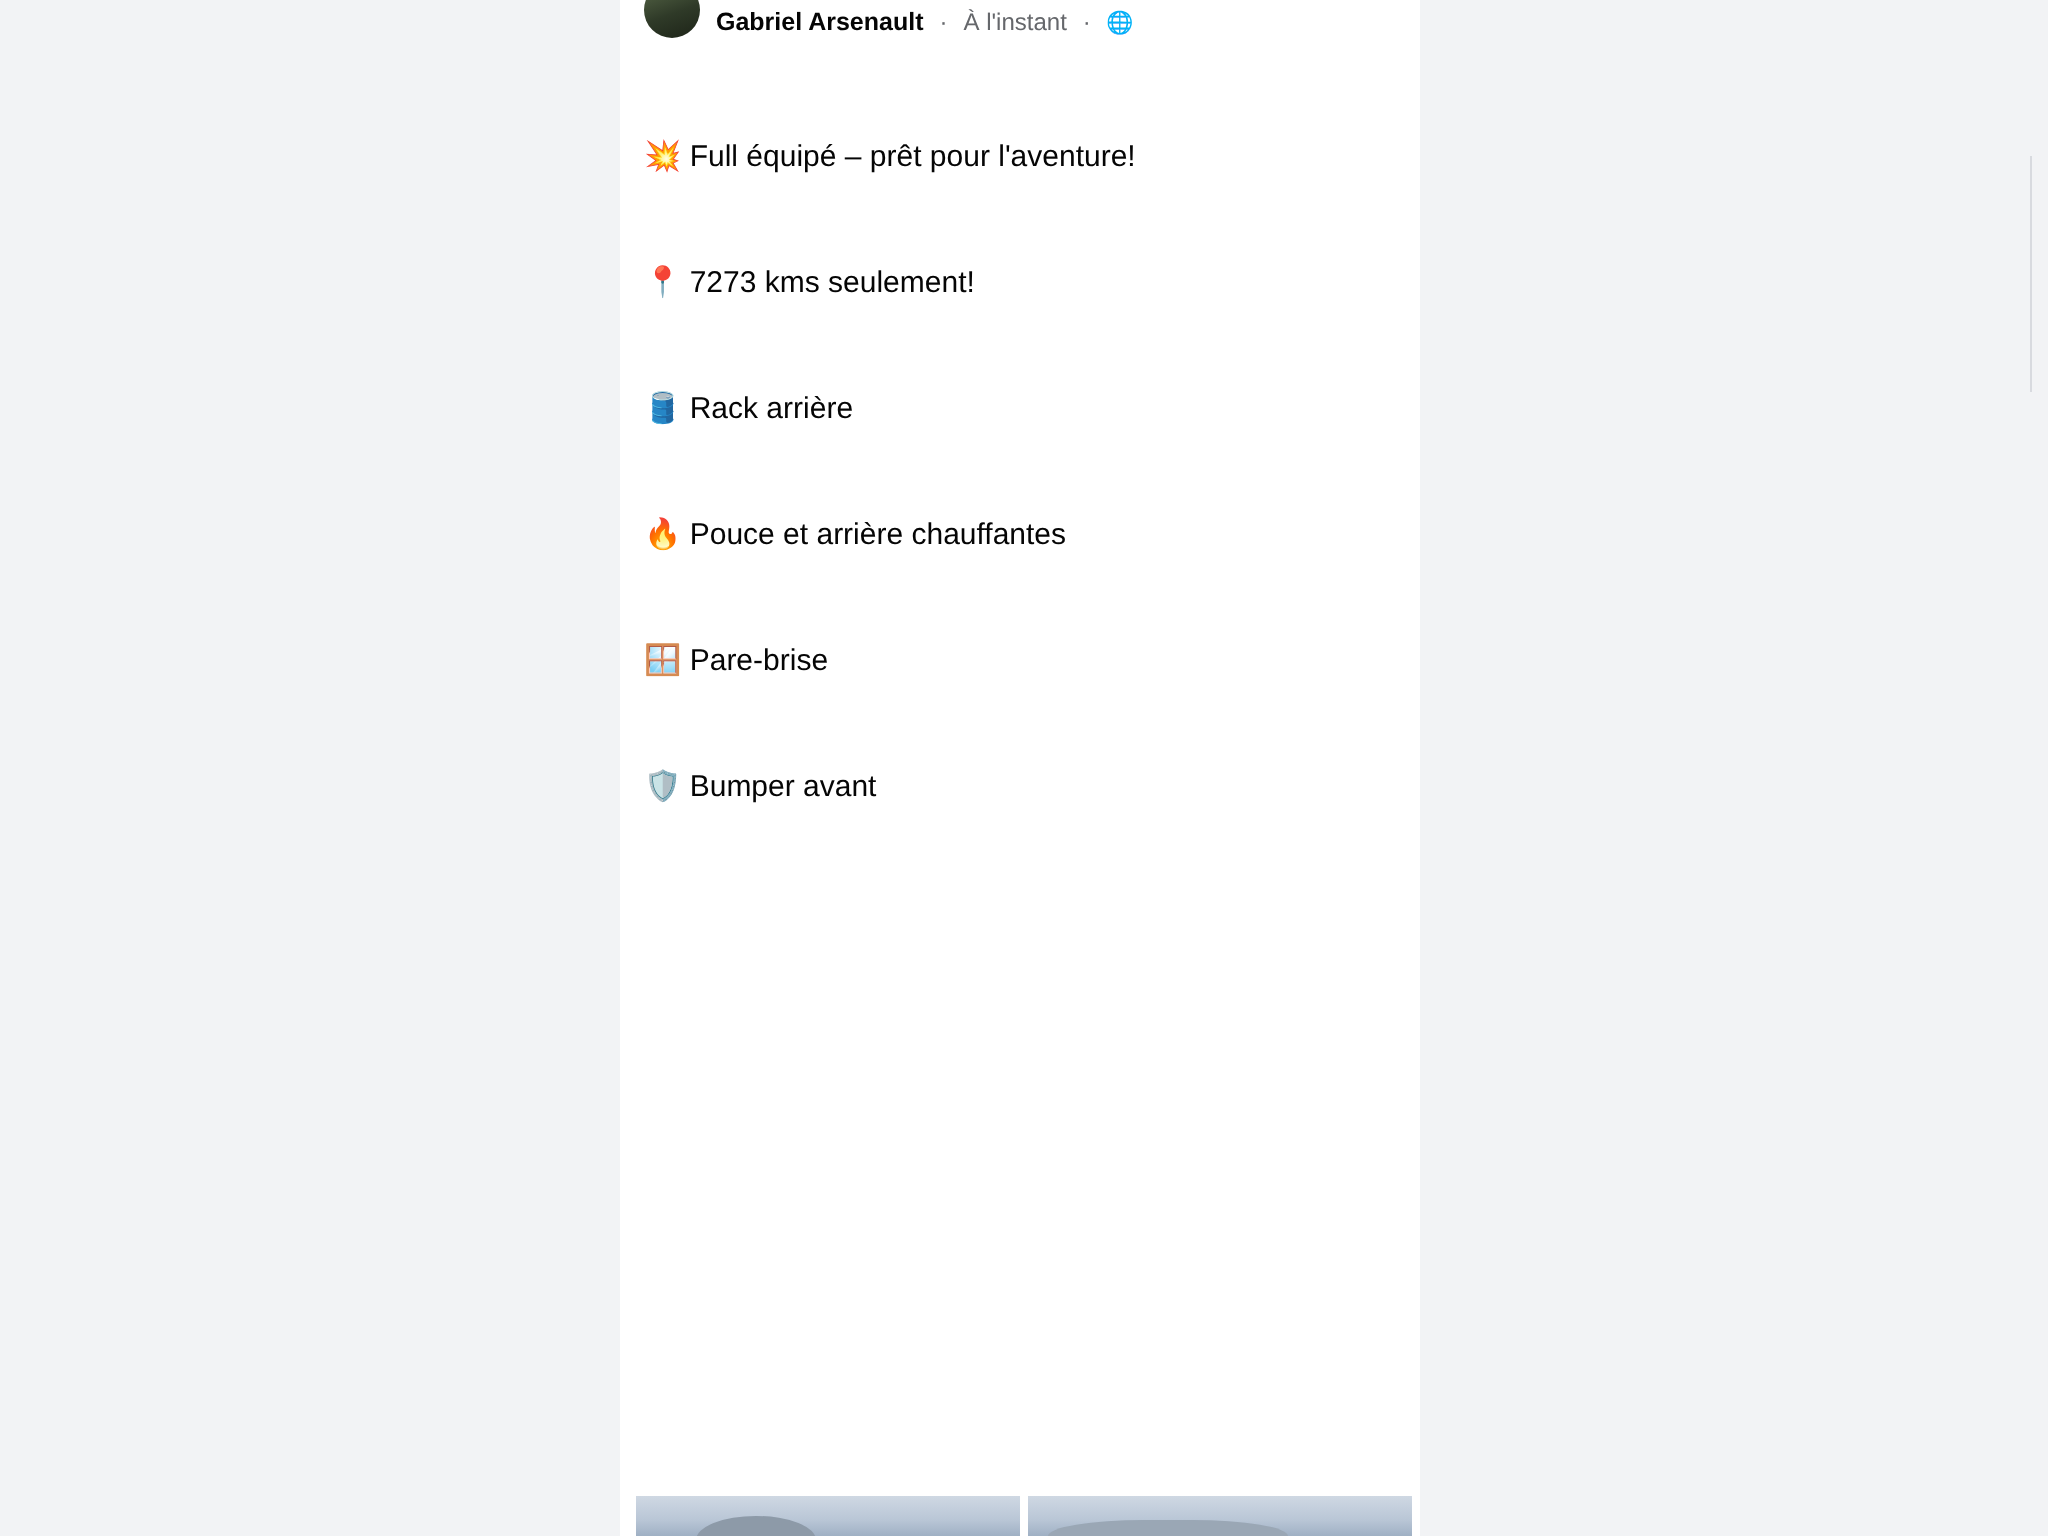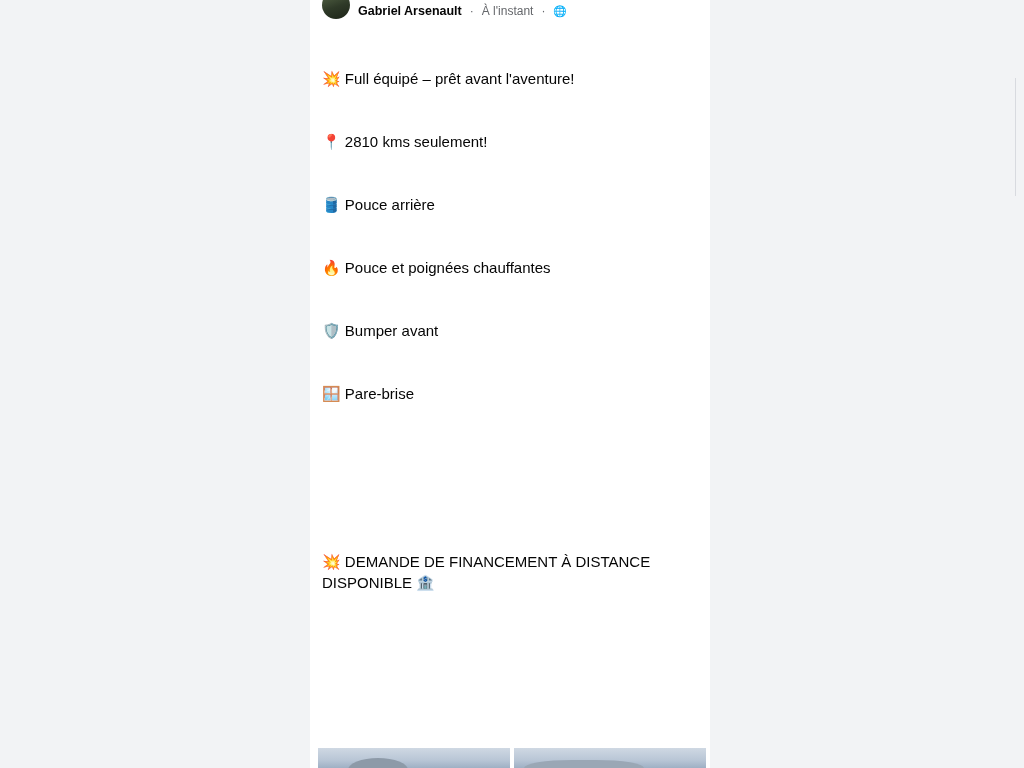--- a/index.html
+++ b/index.html
@@ -135,30 +135,29 @@
     <div class="post-header">
       <div class="avatar"></div>
       <span class="author">Gabriel Arsenault</span>
       <span class="meta">·</span>
       <span class="meta">À l'instant</span>
       <span class="meta">·</span>
       <span class="globe-icon emo">🌐</span>
     </div>
 
     <div class="body-text">
-      <div>💥 Full équipé – prêt avant l'aventure!</div>
-      <div>📍 2810 kms seulement!</div>
-      <div>🛢️ Pouce arrière</div>
-      <div>🔥 Pouce et poignées chauffantes</div>
+      <div>💥 Full équipé – prêt pour l'aventure!</div>
+      <div>📍 7273 kms seulement!</div>
+      <div>🛢️ Rack arrière</div>
+      <div>🔥 Pouce et arrière chauffantes</div>
+      <div>🪟 Pare-brise</div>
       <div>🛡️ Bumper avant</div>
-      <div>🪟 Pare-brise</div>
 
       <div class="blank-line"></div>
 
-      <div>💥 DEMANDE DE FINANCEMENT À DISTANCE DISPONIBLE 🏦</div>
       <div>
         
         
         
       </div>
 
       
 
       
       

